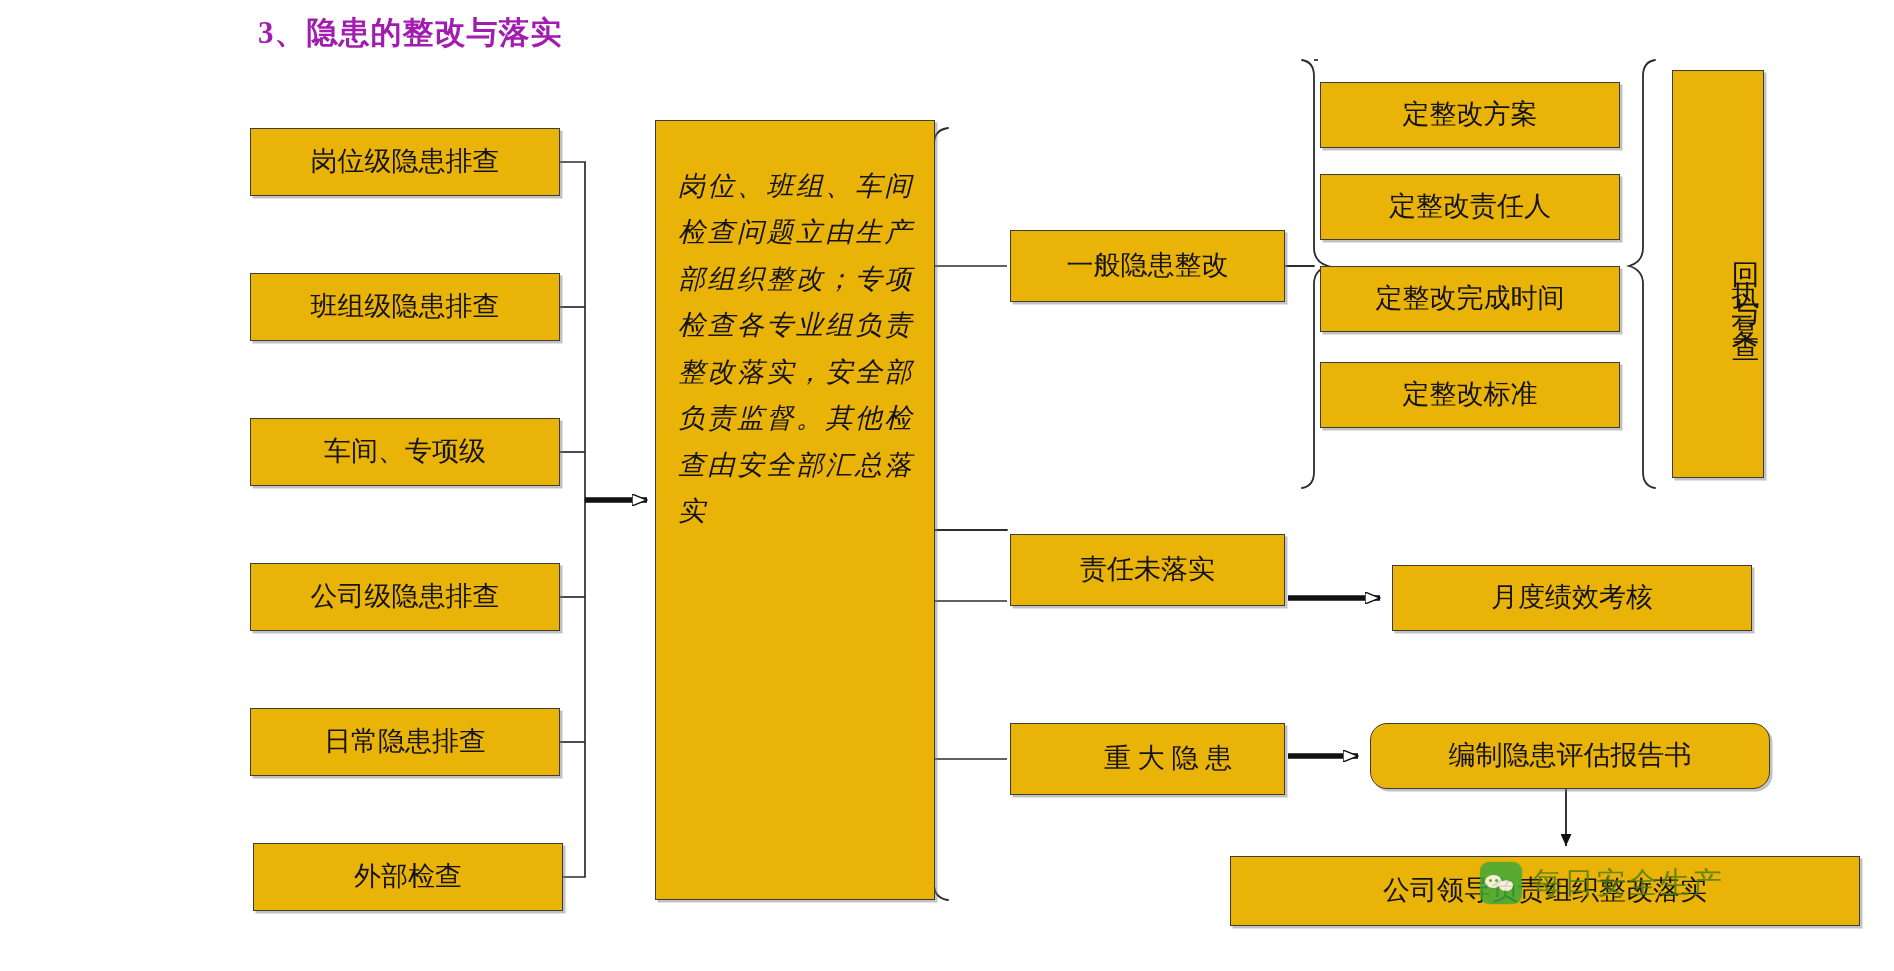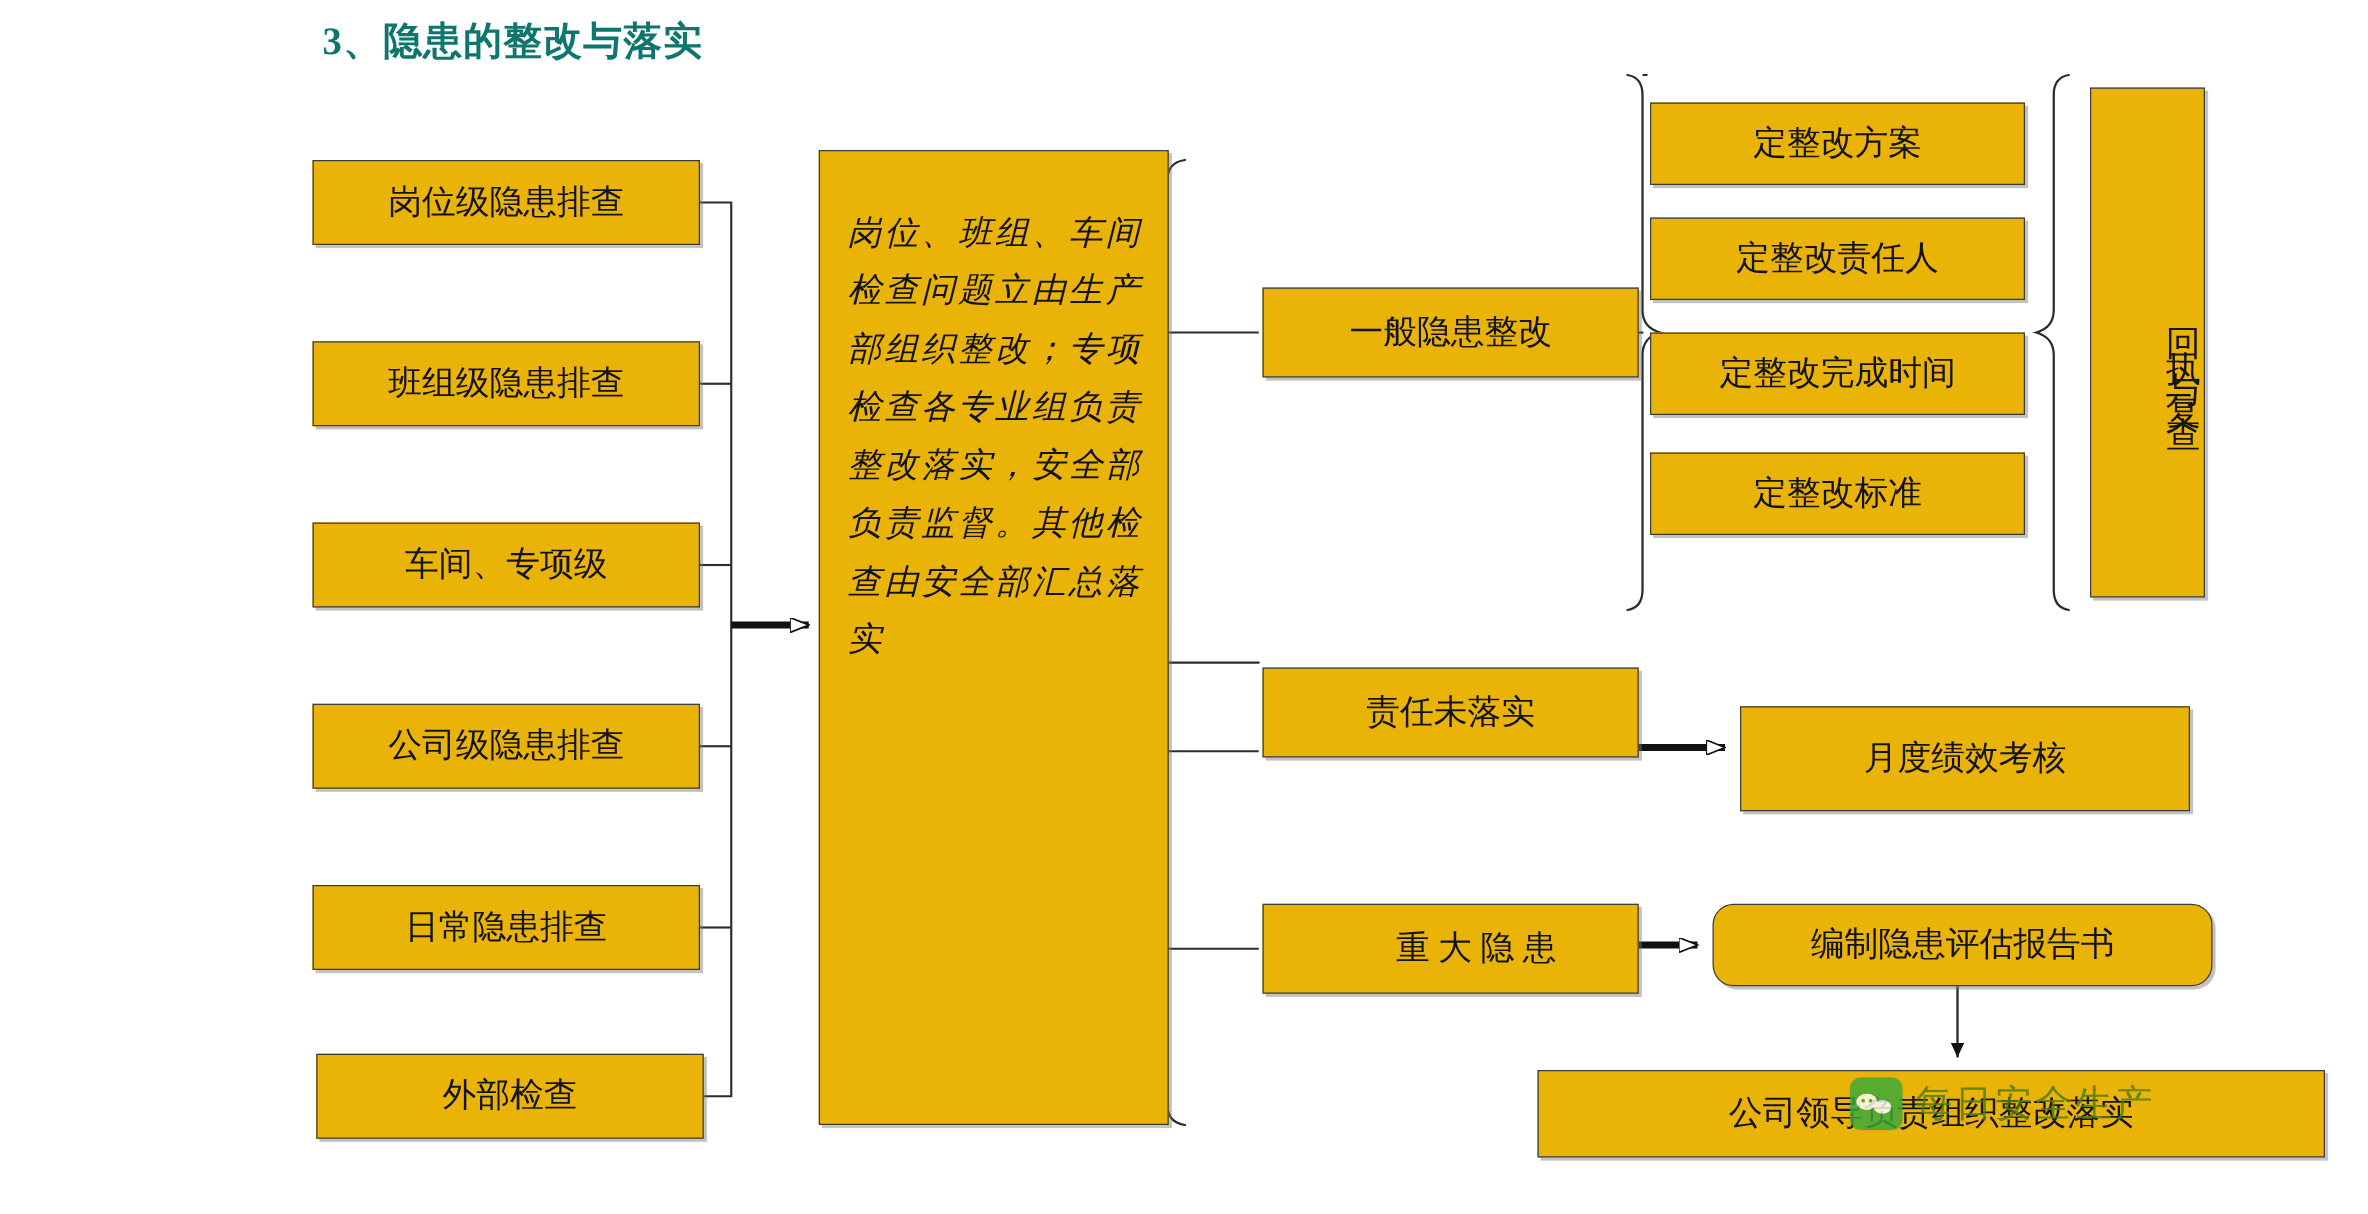--- a/index.html
+++ b/index.html
@@ -3,57 +3,57 @@
 <meta charset="utf-8">
 <style>
   html,body{margin:0;padding:0;background:#ffffff;}
   body{width:1894px;height:971px;position:relative;overflow:hidden;
        font-family:"Liberation Serif","DejaVu Serif",serif;color:#1a1a1a;}
 
   .canvas{position:absolute;left:0;top:0;width:1894px;height:971px;}
 
   
   .title{position:absolute;left:258px;top:12px;font-size:31px;font-weight:bold;
-         letter-spacing:1px;white-space:nowrap;color:#0f766e;text-align:center;}
+         letter-spacing:1px;white-space:nowrap;color:#a21caf;text-align:center;}
 
   
   .box{position:absolute;box-sizing:border-box;border:1.6px solid #3c3c3c;
        background:#eab308;display:flex;align-items:center;justify-content:center;
        text-align:center;font-size:27px;line-height:1.25;color:#13131a;
        box-shadow:2.5px 2.5px 0 rgba(120,120,120,.45);}
   .box span{display:block;}
 
   
   .lbox{width:310px;height:68px;left:250px;}
   .l1{top:128px}.l2{top:273px}.l3{top:418px}
   .l4{top:563px}.l5{top:708px}.l6{top:843px;left:253px;}
 
   
   .centerbox{left:655px;top:120px;width:280px;height:780px;
              font-size:27px;line-height:1.72;padding:42px 22px 0 22px;
              align-items:flex-start;justify-content:flex-start;text-align:justify;
              text-align-last:left;letter-spacing:.5px;font-style:italic;}
 
   
-  .midbox{width:301px;height:72px;}
+  .midbox{width:275px;height:72px;}
   .m1{left:1010px;top:230px;}
   .m2{left:1010px;top:534px;}
   .m3{left:1010px;top:723px;padding-left:41px;}
 
   
   .rbox{width:300px;height:66px;left:1320px;font-size:27px;}
   .r1{top:82px}.r2{top:174px}.r3{top:266px}.r4{top:362px}
 
   
   .vbox{left:1672px;top:70px;width:92px;height:408px;
         writing-mode:vertical-rl;text-orientation:upright;
         letter-spacing:18px;font-size:28px;padding-top:22px;align-items:flex-start;}
 
   
-  .obox1{left:1392px;top:565px;width:360px;height:84px;font-size:27px;}
+  .obox1{left:1392px;top:565px;width:360px;height:66px;font-size:27px;}
   .obox2{left:1370px;top:723px;width:400px;height:66px;font-size:27px;border-radius:17px;}
   .obox3{left:1230px;top:856px;width:630px;height:70px;font-size:27px;}
 
   
   svg.wires{position:absolute;left:0;top:0;width:1894px;height:971px;
             pointer-events:none;}
 
   
   .watermark{position:absolute;left:1480px;top:862px;display:flex;align-items:center;
              gap:10px;opacity:.82;}

